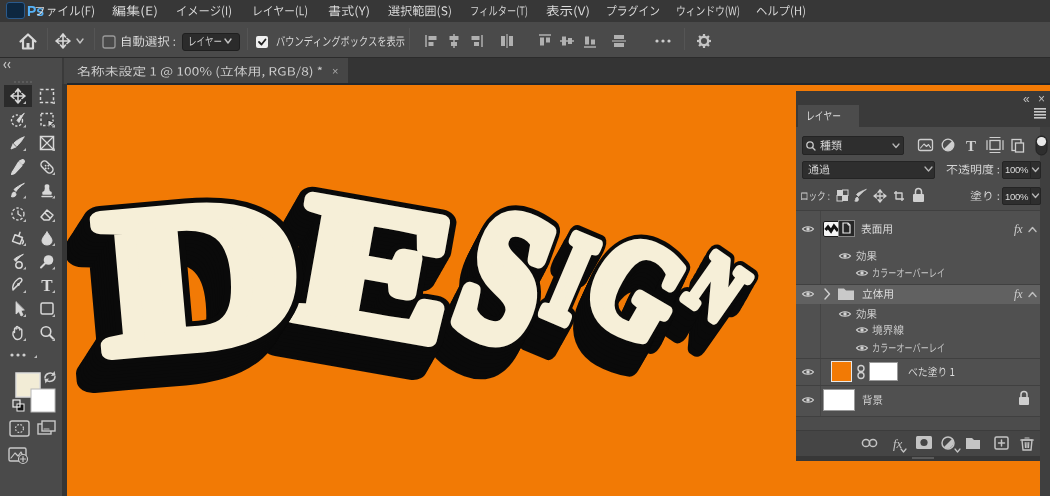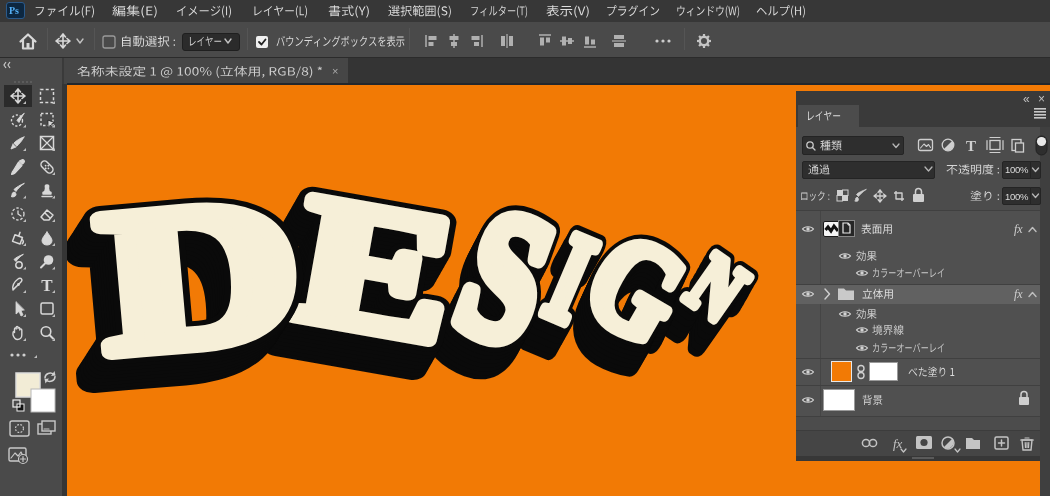--- a/index.html
+++ b/index.html
@@ -214,21 +214,21 @@
 <div style="position:absolute;left:796px;top:430px;width:244px;height:26px;background:#454545;border-top:1px solid #3c3c3c;box-sizing:border-box"></div>
 <div style="position:absolute;left:796px;top:456px;width:244px;height:5px;background:#373737"></div>
 <div style="position:absolute;left:912px;top:457px;width:22px;height:2px;background:#5a5a5a"></div>
 <div style="position:absolute;left:802px;top:136px;width:102px;height:19px;background:#2e2e2e;border:1px solid #242424;box-sizing:border-box;border-radius:2px"></div>
 <div style="position:absolute;left:802px;top:161px;width:133px;height:18px;background:#2e2e2e;border:1px solid #242424;box-sizing:border-box;border-radius:2px"></div>
 <div style="position:absolute;left:1002px;top:161px;width:29px;height:18px;background:#2e2e2e;border:1px solid #242424;box-sizing:border-box;border-radius:2px 0 0 2px"></div>
 <div style="position:absolute;left:1030px;top:161px;width:11px;height:18px;background:#2e2e2e;border:1px solid #242424;box-sizing:border-box;border-radius:0 2px 2px 0"></div>
 <div style="position:absolute;left:1002px;top:187px;width:29px;height:18px;background:#2e2e2e;border:1px solid #242424;box-sizing:border-box;border-radius:2px 0 0 2px"></div>
 <div style="position:absolute;left:1030px;top:187px;width:11px;height:18px;background:#2e2e2e;border:1px solid #242424;box-sizing:border-box;border-radius:0 2px 2px 0"></div>
 <div style="position:absolute;left:6px;top:2px;width:19px;height:17px;background:#0d2740;border-radius:3px;border:1px solid #2a5a8c;box-sizing:border-box"></div>
-<div style="position:absolute;left:9px;top:0.5px;height:20px;line-height:20px;font-family:Liberation Serif, serif;font-size:10px;color:#55b2f8;font-weight:bold;font-style:normal;letter-spacing:0;white-space:nowrap">Ps</div>
+<div style="position:absolute;left:27px;top:0.5px;height:20px;line-height:20px;font-family:Liberation Sans, sans-serif;font-size:14px;color:#55b2f8;font-weight:bold;font-style:normal;letter-spacing:0;white-space:nowrap">Ps</div>
 <div style="position:absolute;left:332px;top:60px;height:22px;line-height:22px;font-family:'Liberation Sans',sans-serif;font-size:11px;color:#aaaaaa;font-weight:normal;font-style:normal;letter-spacing:0;white-space:nowrap">×</div>
 <div style="position:absolute;left:182px;top:33px;width:58px;height:18px;background:#2b2b2b;border:1px solid #1f1f1f;box-sizing:border-box;border-radius:3px"></div>
 <div style="position:absolute;left:1005px;top:160.0px;height:19.0px;line-height:19.0px;font-family:'Liberation Sans',sans-serif;font-size:9.5px;color:#dcdcdc;font-weight:normal;font-style:normal;letter-spacing:-0.3px;white-space:nowrap">100%</div>
 <div style="position:absolute;left:1005px;top:186.5px;height:19.0px;line-height:19.0px;font-family:'Liberation Sans',sans-serif;font-size:9.5px;color:#dcdcdc;font-weight:normal;font-style:normal;letter-spacing:-0.3px;white-space:nowrap">100%</div>
 <div style="position:absolute;left:1014px;top:217px;height:24px;line-height:24px;font-family:'Liberation Serif',serif;font-size:12px;color:#cfcfcf;font-weight:normal;font-style:italic;letter-spacing:0;white-space:nowrap">fx</div>
 <div style="position:absolute;left:1014px;top:282px;height:24px;line-height:24px;font-family:'Liberation Serif',serif;font-size:12px;color:#cfcfcf;font-weight:normal;font-style:italic;letter-spacing:0;white-space:nowrap">fx</div>
 <div style="position:absolute;left:1023px;top:87px;height:24px;line-height:24px;font-family:'Liberation Sans',sans-serif;font-size:12px;color:#c0c0c0;font-weight:normal;font-style:normal;letter-spacing:0;white-space:nowrap">«</div>
 <div style="position:absolute;left:1038px;top:87px;height:24px;line-height:24px;font-family:'Liberation Sans',sans-serif;font-size:12px;color:#c0c0c0;font-weight:normal;font-style:normal;letter-spacing:0;white-space:nowrap">×</div>
 <div style="position:absolute;left:823px;top:221px;width:18px;height:16px;background:#f5f5f5;border-radius:2px;border:1px solid #1a1a1a;box-sizing:border-box"><svg width="16" height="14">
         <path d="M1.5 8 L4 5 L7 9 L10 4 L14 9" stroke="#111" stroke-width="3" fill="none"></path>

